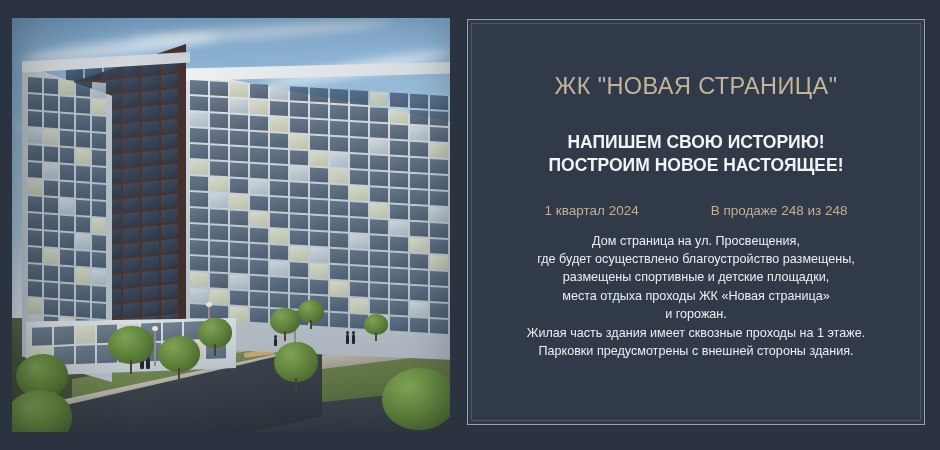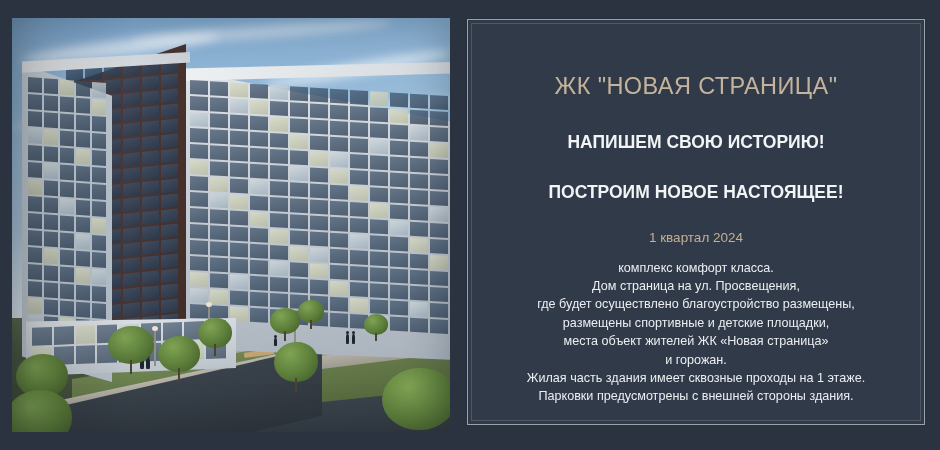--- a/index.html
+++ b/index.html
@@ -273,21 +273,21 @@
     letter-spacing: .4px;
     line-height: 1.2;
   }
   .subtitle {
     margin-top: 31px;
     font-size: 17.5px;
     font-weight: 700;
     color: #f2f4f6;
     line-height: 1.33;
   }
-  .subtitle .l2 { display: block; margin-top: 27px; }
+  .subtitle .l2 { display: block; }
   .meta {
     margin-top: 25px;
     display: flex;
     justify-content: center;
     gap: 72px;
     font-size: 13.5px;
     color: #c2b095;
   }
   .body {
     margin-top: 14px;
@@ -863,27 +863,27 @@
 
     <div class="title">ЖК "НОВАЯ СТРАНИЦА"</div>
 
     <div class="subtitle">
       <span class="l1">НАПИШЕМ СВОЮ ИСТОРИЮ!</span>
       <span class="l2">ПОСТРОИМ НОВОЕ НАСТОЯЩЕЕ!</span>
     </div>
 
     <div class="meta">
       <span>1 квартал 2024</span>
+      <span>В продаже 248 из 248</span>
     </div>
 
     <div class="body">
-      <p>комплекс  комфорт класса.</p>
       <p>Дом страница на ул. Просвещения,</p>
       <p>где будет осуществлено благоустройство размещены,</p>
       <p>размещены спортивные и детские площадки,</p>
-      <p>места объект жителей ЖК «Новая страница»</p>
+      <p>места отдыха проходы ЖК «Новая страница»</p>
       <p>и горожан.</p>
       <p>Жилая часть здания имеет сквозные проходы на 1 этаже.</p>
       <p>Парковки предусмотрены с внешней стороны здания.</p>
     </div>
 
   </div>
 </div>
 
 </body></html>

